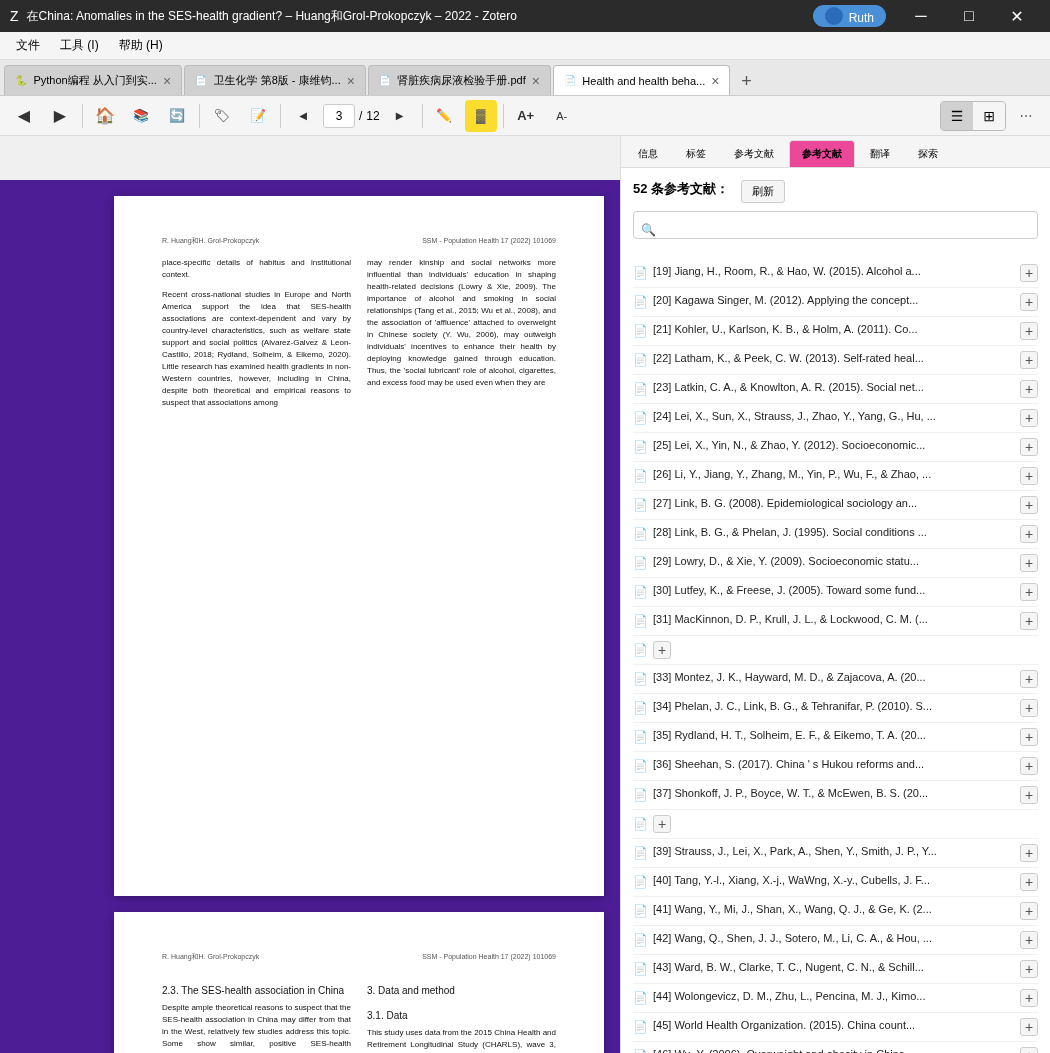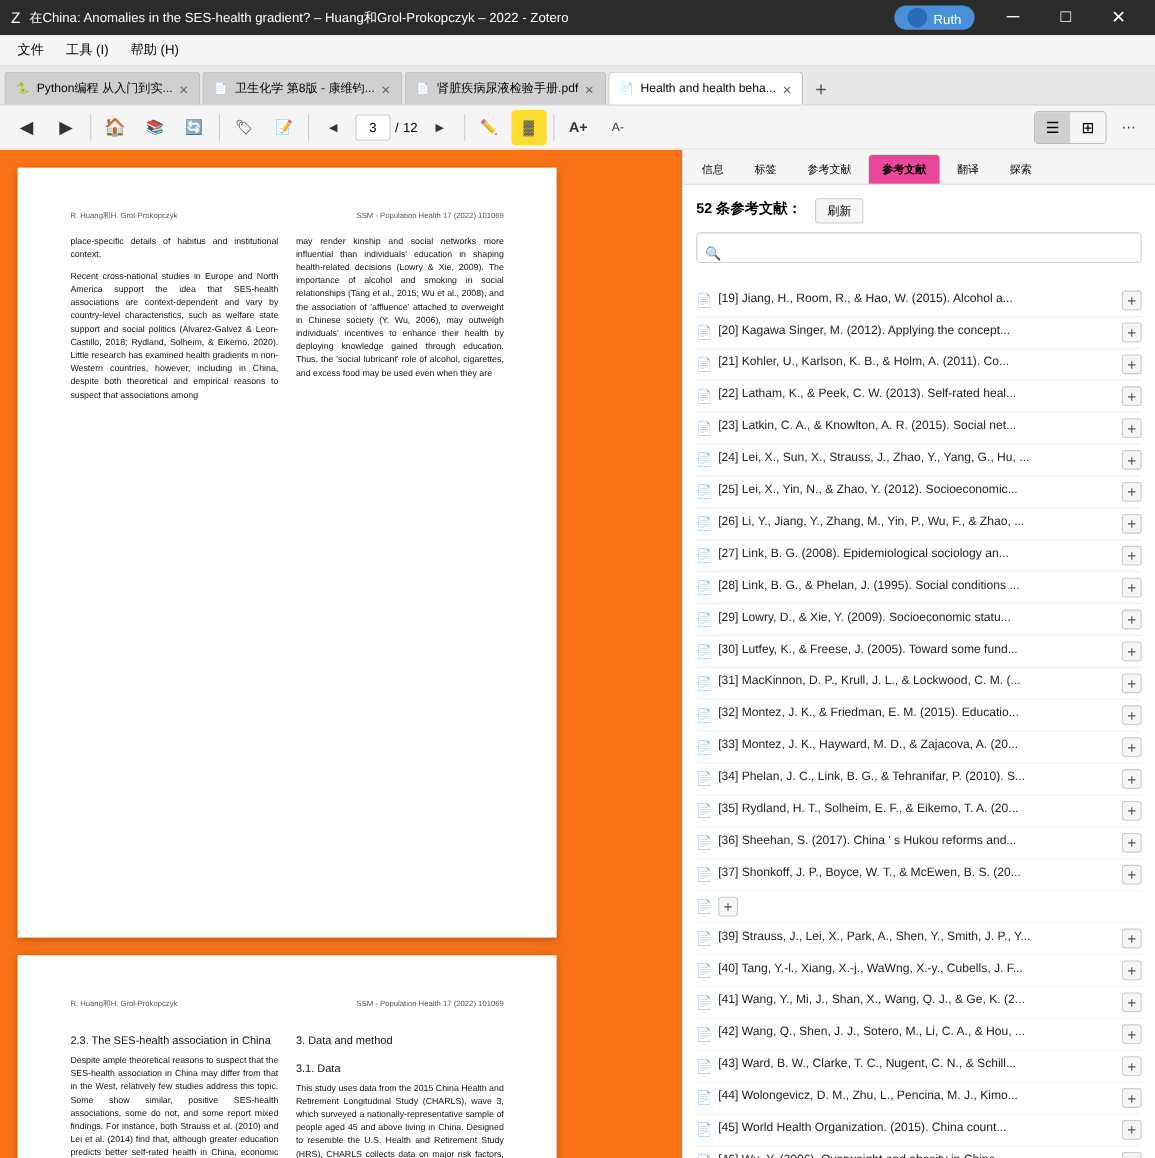--- a/index.html
+++ b/index.html
@@ -139,27 +139,28 @@
 
     
     .main-content {
       display: flex;
       height: calc(1053px - 32px - 28px - 36px - 40px);
     }
 
     
     .pdf-area {
       flex: 1;
-      background: #f97316;
+      background: #4c1d95;
       overflow-y: auto;
       display: flex;
       flex-direction: column;
-      align-items: flex-start;
+      align-items: flex-end;
       padding: 16px;
       gap: 16px;
+      margin-top: 44px;
     }
     .pdf-page {
       background: #fff;
       width: 490px;
       min-height: 700px;
       box-shadow: 0 2px 8px rgba(0,0,0,0.3);
       padding: 40px 48px;
       font-size: 8px;
       line-height: 1.5;
       color: #111;
@@ -495,21 +496,20 @@
     <span class="ref-item-text">[30] Lutfey, K., &amp; Freese, J. (2005). Toward some fund...</span>
     <button class="ref-item-add">+</button>
   </li>
           <li class="ref-item">
     <span class="ref-item-icon" style="font-size:12px;">📄</span>
     <span class="ref-item-text">[31] MacKinnon, D. P., Krull, J. L., &amp; Lockwood, C. M. (...</span>
     <button class="ref-item-add">+</button>
   </li>
           <li class="ref-item">
     <span class="ref-item-icon" style="font-size:12px;">📄</span>
-    <span class="ref-item-text">[32] Montez, J. K., &amp; Friedman, E. M. (2015). Educatio...</span>
     <button class="ref-item-add">+</button>
   </li>
           <li class="ref-item">
     <span class="ref-item-icon" style="font-size:12px;">📄</span>
     <span class="ref-item-text">[33] Montez, J. K., Hayward, M. D., &amp; Zajacova, A. (20...</span>
     <button class="ref-item-add">+</button>
   </li>
           <li class="ref-item">
     <span class="ref-item-icon" style="font-size:12px;">📄</span>
     <span class="ref-item-text">[34] Phelan, J. C., Link, B. G., &amp; Tehranifar, P. (2010). S...</span>

